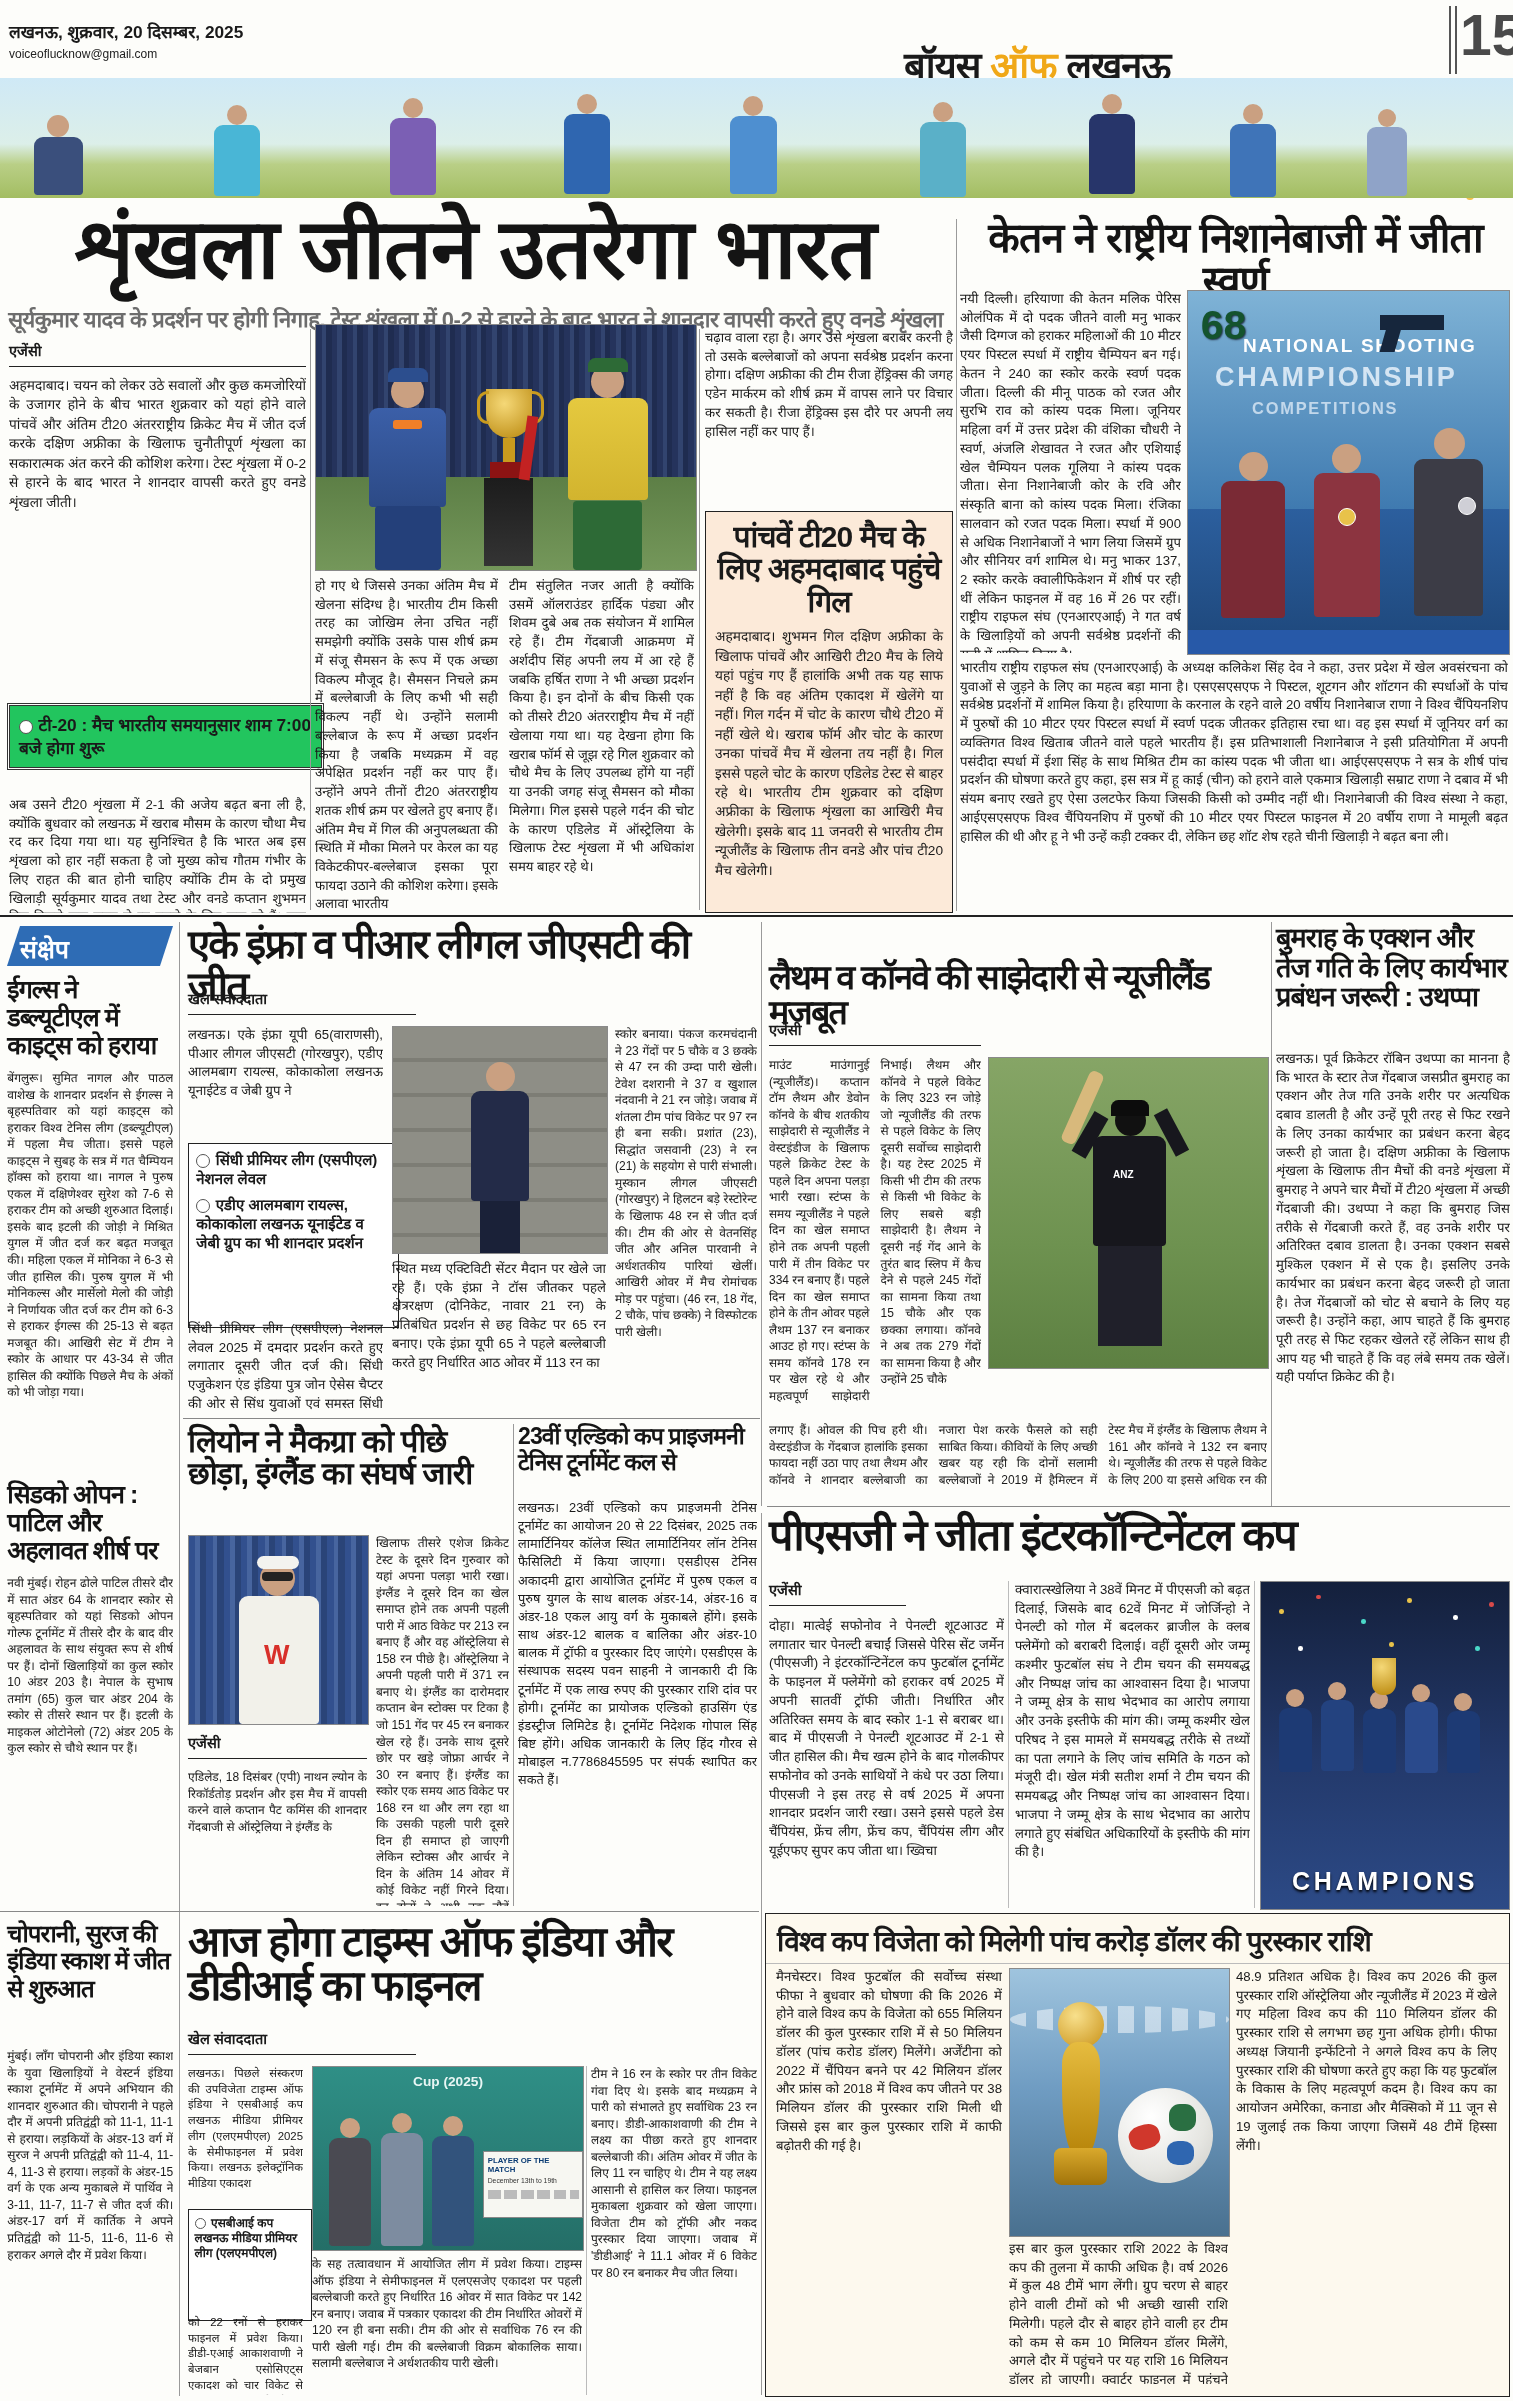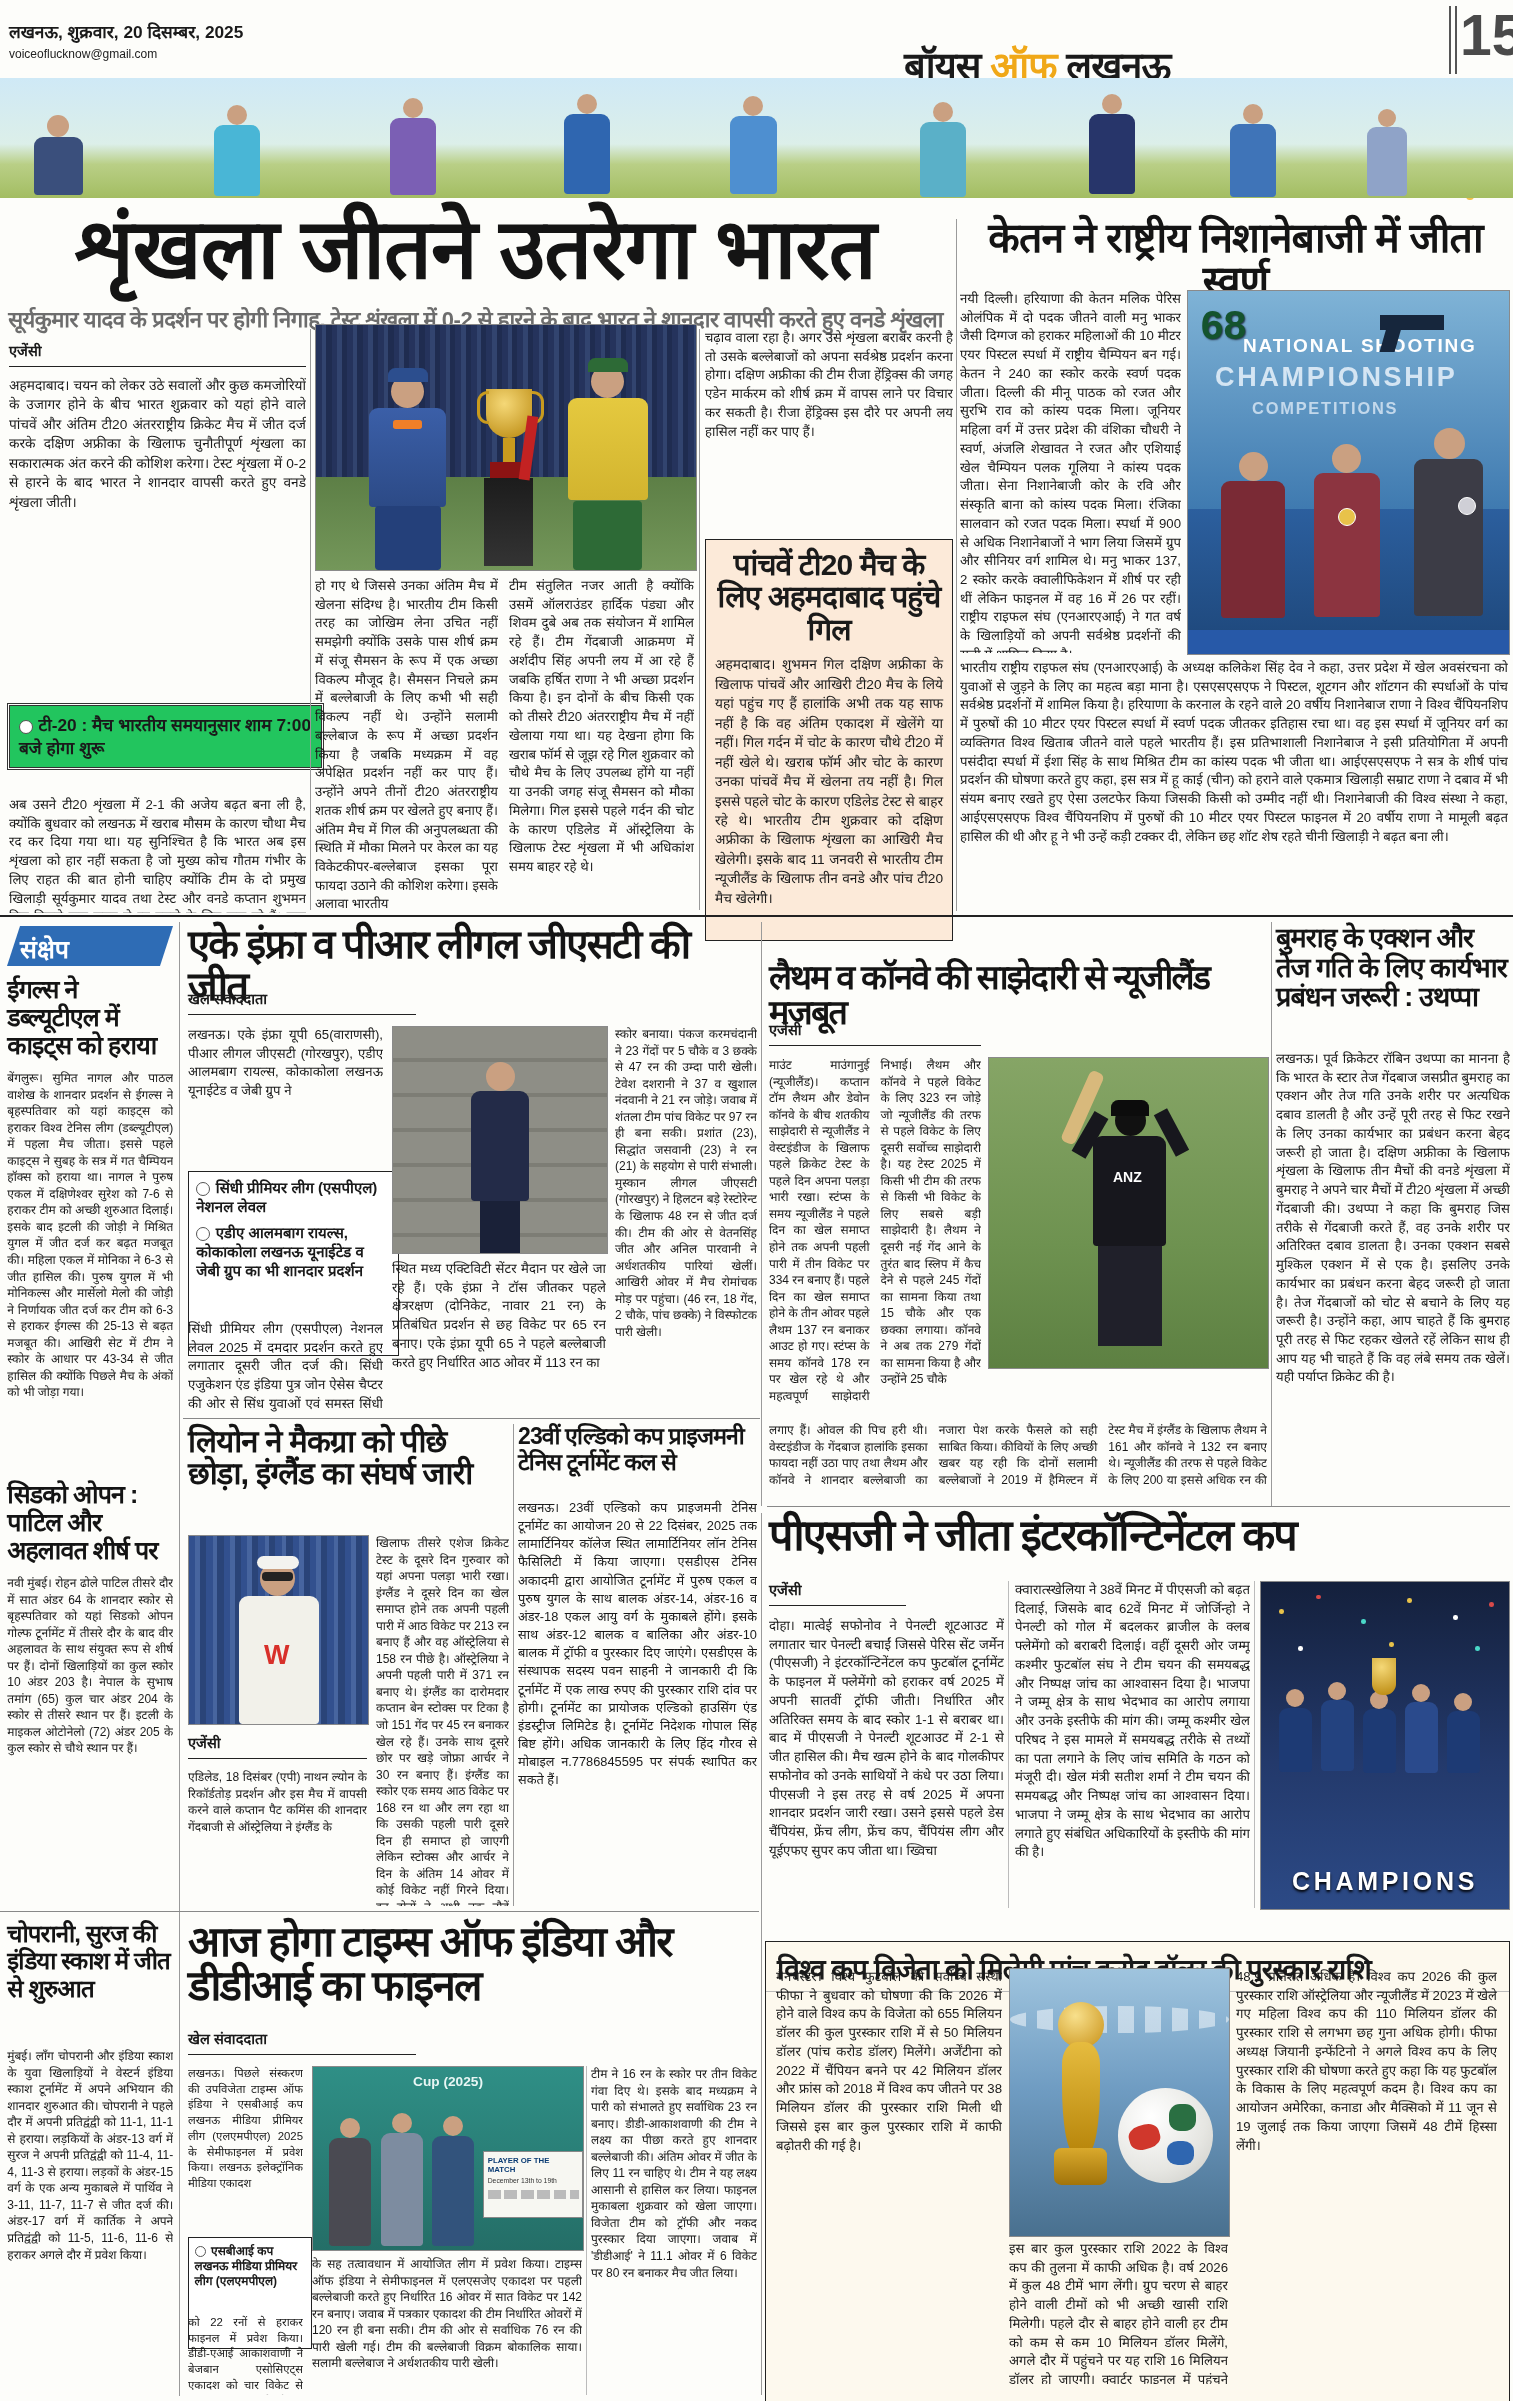--- a/index.html
+++ b/index.html
@@ -6,21 +6,21 @@
   #page{position:relative;width:1513px;height:2401px;background:#fdfdfa;margin:0 auto;
         font-family:"Liberation Sans","DejaVu Sans",sans-serif;color:#1a1a1a;overflow:hidden;}
   .abs{position:absolute;}
   .hl{font-weight:bold;color:#141414;line-height:1.04;letter-spacing:-0.9px;}
   .body-txt{font-size:13.2px;line-height:1.42;text-align:justify;overflow:hidden;}
   .body-sm{font-size:12px;line-height:1.38;text-align:justify;overflow:hidden;}
   .byline{font-weight:bold;font-size:14.6px;border-bottom:1.8px solid #222;padding-bottom:5.5px;}
   .vrule{position:absolute;width:0.9px;background:#9a9a9a;}
   .hrule{position:absolute;height:1.8px;background:#222;}
   .photo{position:absolute;overflow:hidden;border:0.9px solid #8a8a8a;background:#b9c7cf;}
-  .boxed{border:1.8px solid #222;margin-top:28px;}
+  .boxed{border:1.8px solid #222;}
   .dot{display:inline-block;width:12px;height:12px;border:1.8px solid #555;border-radius:50%;
        margin-right:5.5px;vertical-align:middle;background:#fff;}
   .fig-head{position:absolute;border-radius:50%;background:#caa081;}
   .fig-torso{position:absolute;border-radius:9px 9px 3.7px 3.7px;}
   .conf{position:absolute;width:4.6px;height:4.6px;border-radius:50%;}
 </style>
 </head>
 <body>
 
 <div id="page">
@@ -201,21 +201,21 @@
   <div class="abs body-sm" style="left:769px;top:1057px;width:212px;height:358px;column-count:2;column-gap:11px;">माउंट माउंगानुई (न्यूजीलैंड)। कप्तान टॉम लैथम और डेवोन कॉनवे के बीच शतकीय साझेदारी से न्यूजीलैंड ने वेस्टइंडीज के खिलाफ पहले क्रिकेट टेस्ट के पहले दिन अपना पलड़ा भारी रखा। स्टंप्स के समय न्यूजीलैंड ने पहले दिन का खेल समाप्त होने तक अपनी पहली पारी में तीन विकेट पर 334 रन बनाए हैं। पहले दिन का खेल समाप्त होने के तीन ओवर पहले लैथम 137 रन बनाकर आउट हो गए। स्टंप्स के समय कॉनवे 178 रन पर खेल रहे थे और महत्वपूर्ण साझेदारी निभाई। लैथम और कॉनवे ने पहले विकेट के लिए 323 रन जोड़े जो न्यूजीलैंड की तरफ से पहले विकेट के लिए दूसरी सर्वोच्च साझेदारी है। यह टेस्ट 2025 में किसी भी टीम की तरफ से किसी भी विकेट के लिए सबसे बड़ी साझेदारी है। लैथम ने दूसरी नई गेंद आने के तुरंत बाद स्लिप में कैच देने से पहले 245 गेंदों का सामना किया तथा 15 चौके और एक छक्का लगाया। कॉनवे ने अब तक 279 गेंदों का सामना किया है और उन्होंने 25 चौके</div>
   <div class="photo" style="left:988px;top:1057px;width:279px;height:310px;">
     <div class="abs" style="left:0;top:0;width:100%;height:100%;background:linear-gradient(#86a566,#6e9250 60%,#5d8042);"></div>
     <div class="abs" style="left:91px;top:27px;width:100px;height:274px;">
       <div class="fig-head" style="left:35px;top:20px;width:31px;height:31px;background:#111;"></div>
       <div class="abs" style="left:31px;top:14.6px;width:38px;height:16.4px;background:#0c0c0c;border-radius:7.3px 7.3px 0 0;"></div>
       <div class="fig-torso" style="left:12.8px;top:51px;width:73px;height:110px;background:#17171d;"></div>
       <div class="abs" style="left:-5.5px;top:-16.4px;width:14.6px;height:77px;background:#d8b97c;transform:rotate(24deg);border-radius:5.5px;"></div>
       <div class="abs" style="left:1.8px;top:27px;width:16.4px;height:46px;background:#17171d;transform:rotate(30deg);"></div>
       <div class="abs" style="left:84px;top:24px;width:14.6px;height:47px;background:#17171d;transform:rotate(-28deg);"></div>
-      <div class="abs" style="left:33px;top:84px;font-size:14px;font-weight:bold;color:#fff;">ANZ</div>
+      <div class="abs" style="left:33px;top:84px;font-size:10px;font-weight:bold;color:#fff;">ANZ</div>
       <div class="abs" style="left:18px;top:161px;width:64px;height:100px;background:#20202a;"></div>
     </div>
   </div>
   <div class="abs body-sm" style="left:769px;top:1422px;width:498px;height:80px;column-count:3;column-gap:11px;">लगाए हैं। ओवल की पिच हरी थी। वेस्टइंडीज के गेंदबाज हालांकि इसका फायदा नहीं उठा पाए तथा लैथम और कॉनवे ने शानदार बल्लेबाजी का नजारा पेश करके फैसले को सही साबित किया। कीवियों के लिए अच्छी खबर यह रही कि दोनों सलामी बल्लेबाजों ने 2019 में हैमिल्टन में टेस्ट मैच में इंग्लैंड के खिलाफ लैथम ने 161 और कॉनवे ने 132 रन बनाए थे। न्यूजीलैंड की तरफ से पहले विकेट के लिए 200 या इससे अधिक रन की साझेदारी निभाई गई। लैथम इनमें से पहले विकेट की साझेदारी का रिकॉर्ड ग्लेन टर्नर और टेरी जार्विस के नाम पर है जिन्होंने वेस्टइंडीज के खिलाफ 1972 में 387 रनों की साझेदारी की थी। लैथम ने 14 टेस्ट शतक बनाए हैं जबकि कॉनवे ने अपना सातवां शतक नौ चौकों और एक छक्के की मदद से पूरा किया। न्यूजीलैंड दो मैचों की शृंखला में 1-0 से आगे है। पहला टेस्ट ड्रॉ रहा था जबकि न्यूजीलैंड ने दूसरा टेस्ट नौ विकेट से जीता।</div>
 
   <div class="vrule" style="left:1271px;top:922px;height:584px;"></div>
 
   <div class="abs hl" style="left:1276px;top:924px;width:234px;font-size:27px;line-height:1.1;">बुमराह के एक्शन और तेज गति के लिए कार्यभार प्रबंधन जरूरी : उथप्पा</div>
   <div class="abs body-txt" style="left:1276px;top:1050px;width:234px;height:455px;">लखनऊ। पूर्व क्रिकेटर रॉबिन उथप्पा का मानना है कि भारत के स्टार तेज गेंदबाज जसप्रीत बुमराह का एक्शन और तेज गति उनके शरीर पर अत्यधिक दबाव डालती है और उन्हें पूरी तरह से फिट रखने के लिए उनका कार्यभार का प्रबंधन करना बेहद जरूरी हो जाता है। दक्षिण अफ्रीका के खिलाफ शृंखला के खिलाफ तीन मैचों की वनडे शृंखला में बुमराह ने अपने चार मैचों में टी20 शृंखला में अच्छी गेंदबाजी की। उथप्पा ने कहा कि बुमराह जिस तरीके से गेंदबाजी करते हैं, वह उनके शरीर पर अतिरिक्त दबाव डालता है। उनका एक्शन सबसे मुश्किल एक्शन में से एक है। इसलिए उनके कार्यभार का प्रबंधन करना बेहद जरूरी हो जाता है। तेज गेंदबाजों को चोट से बचाने के लिए यह जरूरी है। उन्होंने कहा, आप चाहते हैं कि बुमराह पूरी तरह से फिट रहकर खेलते रहें लेकिन साथ ही आप यह भी चाहते हैं कि वह लंबे समय तक खेलें। यही पर्याप्त क्रिकेट की है।</div>
 

